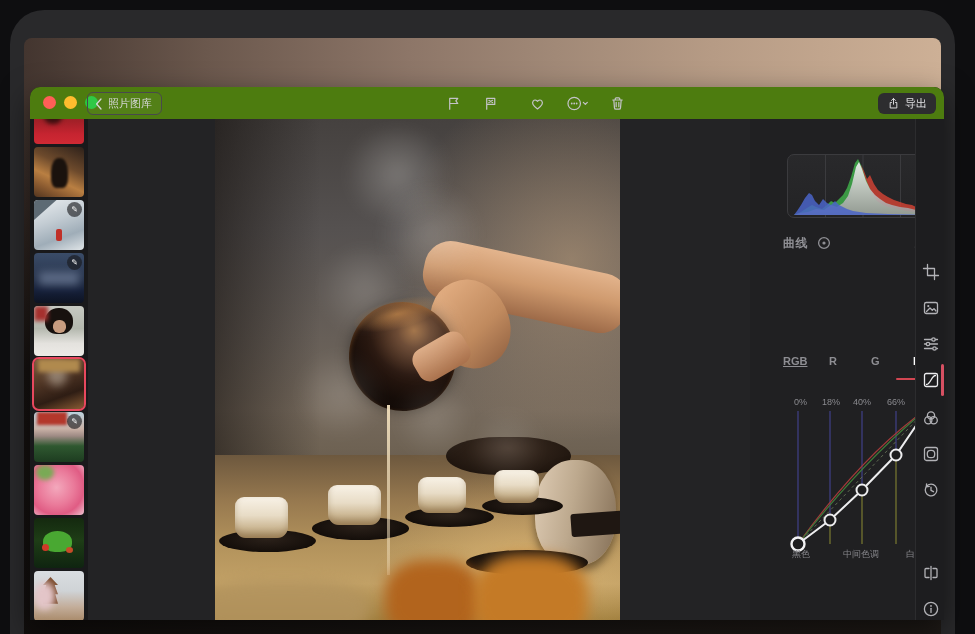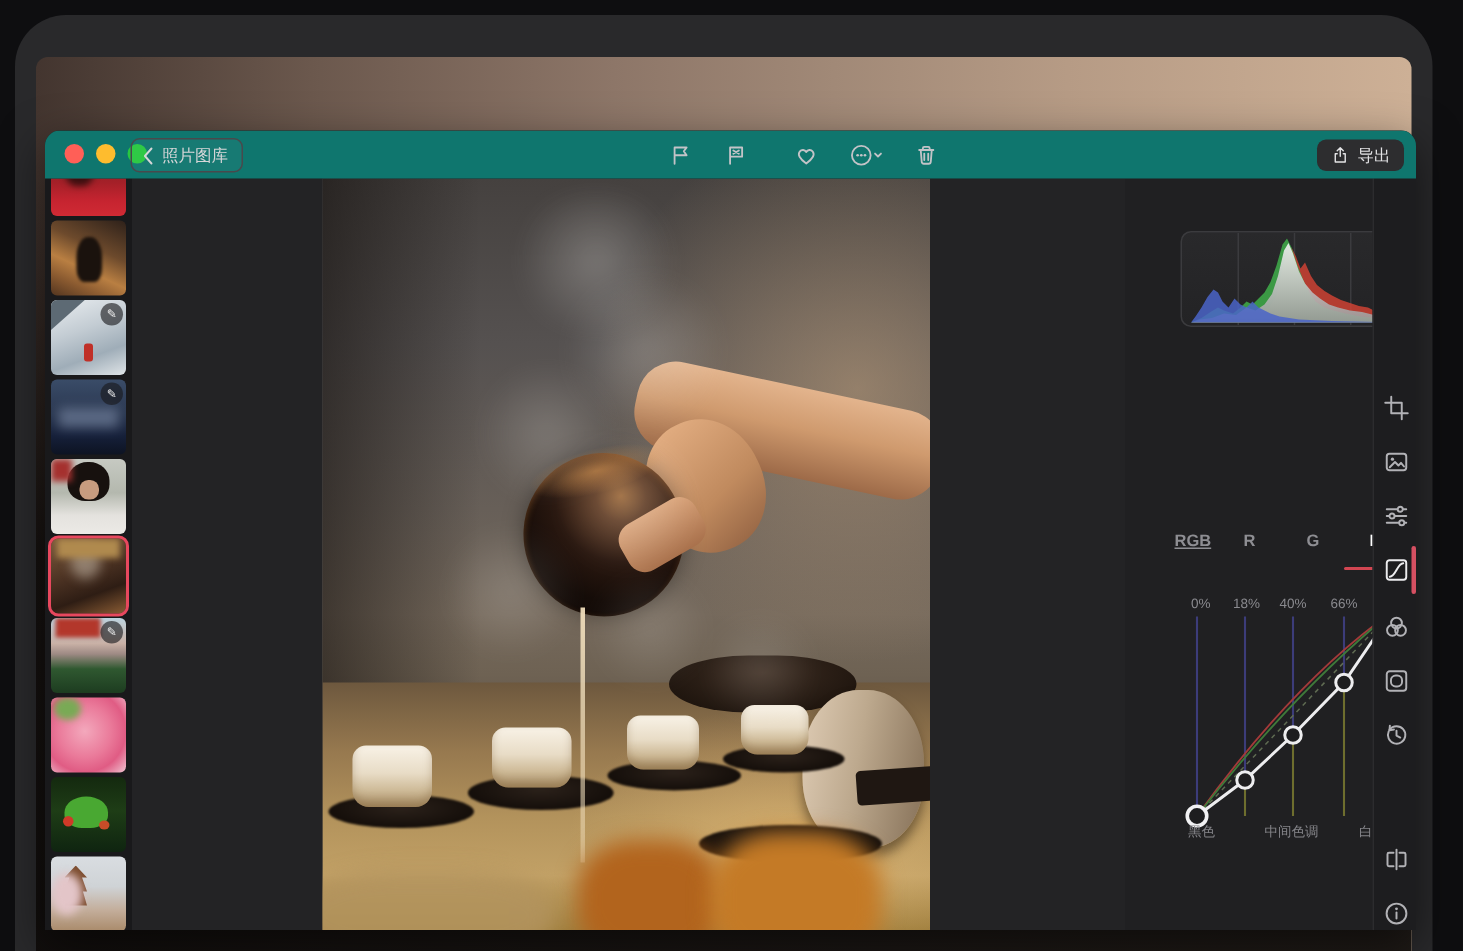--- a/index.html
+++ b/index.html
@@ -15,21 +15,21 @@
              background:linear-gradient(90deg,#43352f 0%,#6b584d 20%,#8d7668 42%,#a18977 58%,#b69b85 75%,#cdb096 100%); }
   .display::after { content:""; position:absolute; inset:0;
              background:linear-gradient(180deg, rgba(0,0,0,0) 0px, rgba(0,0,0,0) 80px, rgba(12,10,9,.82) 330px, rgba(12,10,9,.9) 100%); }
 
   
   .window { position:absolute; left:30px; top:87px; width:914px; height:533px;
             background:#1d1d1f; border-radius:10px 10px 0 0; overflow:hidden; z-index:2;
             box-shadow:0 10px 30px rgba(0,0,0,.55); }
 
   
-  .titlebar { position:absolute; left:0; top:0; width:100%; height:32px; background:#0f766e; z-index:9; }
+  .titlebar { position:absolute; left:0; top:0; width:100%; height:32px; background:#4d7c0f; z-index:9; }
   .lights { position:absolute; left:13px; top:9px; display:flex; gap:8px; }
   .light { width:13px; height:13px; border-radius:50%; }
   .back-btn { position:absolute; left:57px; top:5px; height:23px; padding:0 9px 0 7px;
               display:flex; align-items:center; gap:5px; border:1px solid #49494c; border-radius:6px;
               background:rgba(255,255,255,.035); color:#d6d6d8; font-size:11px; cursor:default; }
   .tb-icons { position:absolute; left:415px; top:0; height:32px; display:flex; align-items:center; gap:20px; color:#c3c3c7; }
   .tb-icons .ico { display:flex; align-items:center; }
   .export-btn { position:absolute; right:8px; top:6px; height:21px; padding:0 9px;
                 display:flex; align-items:center; gap:5px; background:#2d2d2f; border-radius:6px;
                 color:#e3e3e5; font-size:11px; }
@@ -310,20 +310,30 @@
           <line x1="37.5" y1="0" x2="37.5" y2="62" stroke="#3b3b3e" stroke-width="1"></line>
           <line x1="75" y1="0" x2="75" y2="62" stroke="#3b3b3e" stroke-width="1"></line>
           <line x1="112.5" y1="0" x2="112.5" y2="62" stroke="#3b3b3e" stroke-width="1"></line>
           <path fill="#d84434" fill-opacity=".8" d="M6 60 L20 58 30 56 40 55 50 53 58 50 63 42 68 20 73 10 76 16 79 24 82 20 86 29 90 35 95 39 100 42 106 45 112 47 118 49 124 50 128 52 132 50 136 53 141 55 146 57 146 60 Z"></path>
           <path fill="#3fae4a" fill-opacity=".85" d="M6 60 L13 57 19 53 24 50 28 52 34 54 39 50 43 46 47 48 51 44 55 40 59 33 63 22 67 8 70 4 73 10 77 22 81 32 85 40 89 46 95 50 101 52 109 54 119 56 129 57 146 59 146 60 Z"></path>
           <path fill="url(#lumg)" fill-opacity=".9" d="M6 60 L12 58 20 57 28 54 36 55 43 50 49 52 55 48 60 41 64 29 68 12 71 7 74 14 78 26 82 34 87 40 92 44 98 48 104 50 112 52 120 53 128 55 136 56 146 58 146 60 Z"></path>
           <path fill="#4a64c8" fill-opacity=".85" d="M6 60 L9 56 13 50 17 43 21 38 24 40 27 46 31 50 35 44 39 48 43 50 47 46 51 50 55 52 59 54 65 56 78 58 100 59 146 60 Z"></path>
         </svg>
       </div>
 
+      <div class="curves-row">
+        <span class="curves-title">曲线</span>
+        <span style="margin-left:9px; display:flex;">
+          <svg width="14" height="14" viewBox="0 0 14 14">
+              <circle class="svg-stroke" cx="7" cy="7" r="5.4"></circle>
+              <circle cx="7" cy="7" r="1.6" fill="currentColor"></circle>
+            </svg>
+        </span>
+        <span class="reset-btn">重置</span>
+      </div>
 
       <div class="ch-tabs">
         <span class="ch-tab" style="width:46px;text-decoration:underline;">RGB</span>
         <span class="ch-tab" style="width:42px;">R</span>
         <span class="ch-tab" style="width:42px;">G</span>
         <span class="ch-tab active">B</span>
       </div>
       <div class="ch-underline" id="tab-underline" style="background: rgb(210, 70, 82);"></div>
 
       <svg class="curve-svg" width="152" height="168" viewBox="0 0 152 168">

